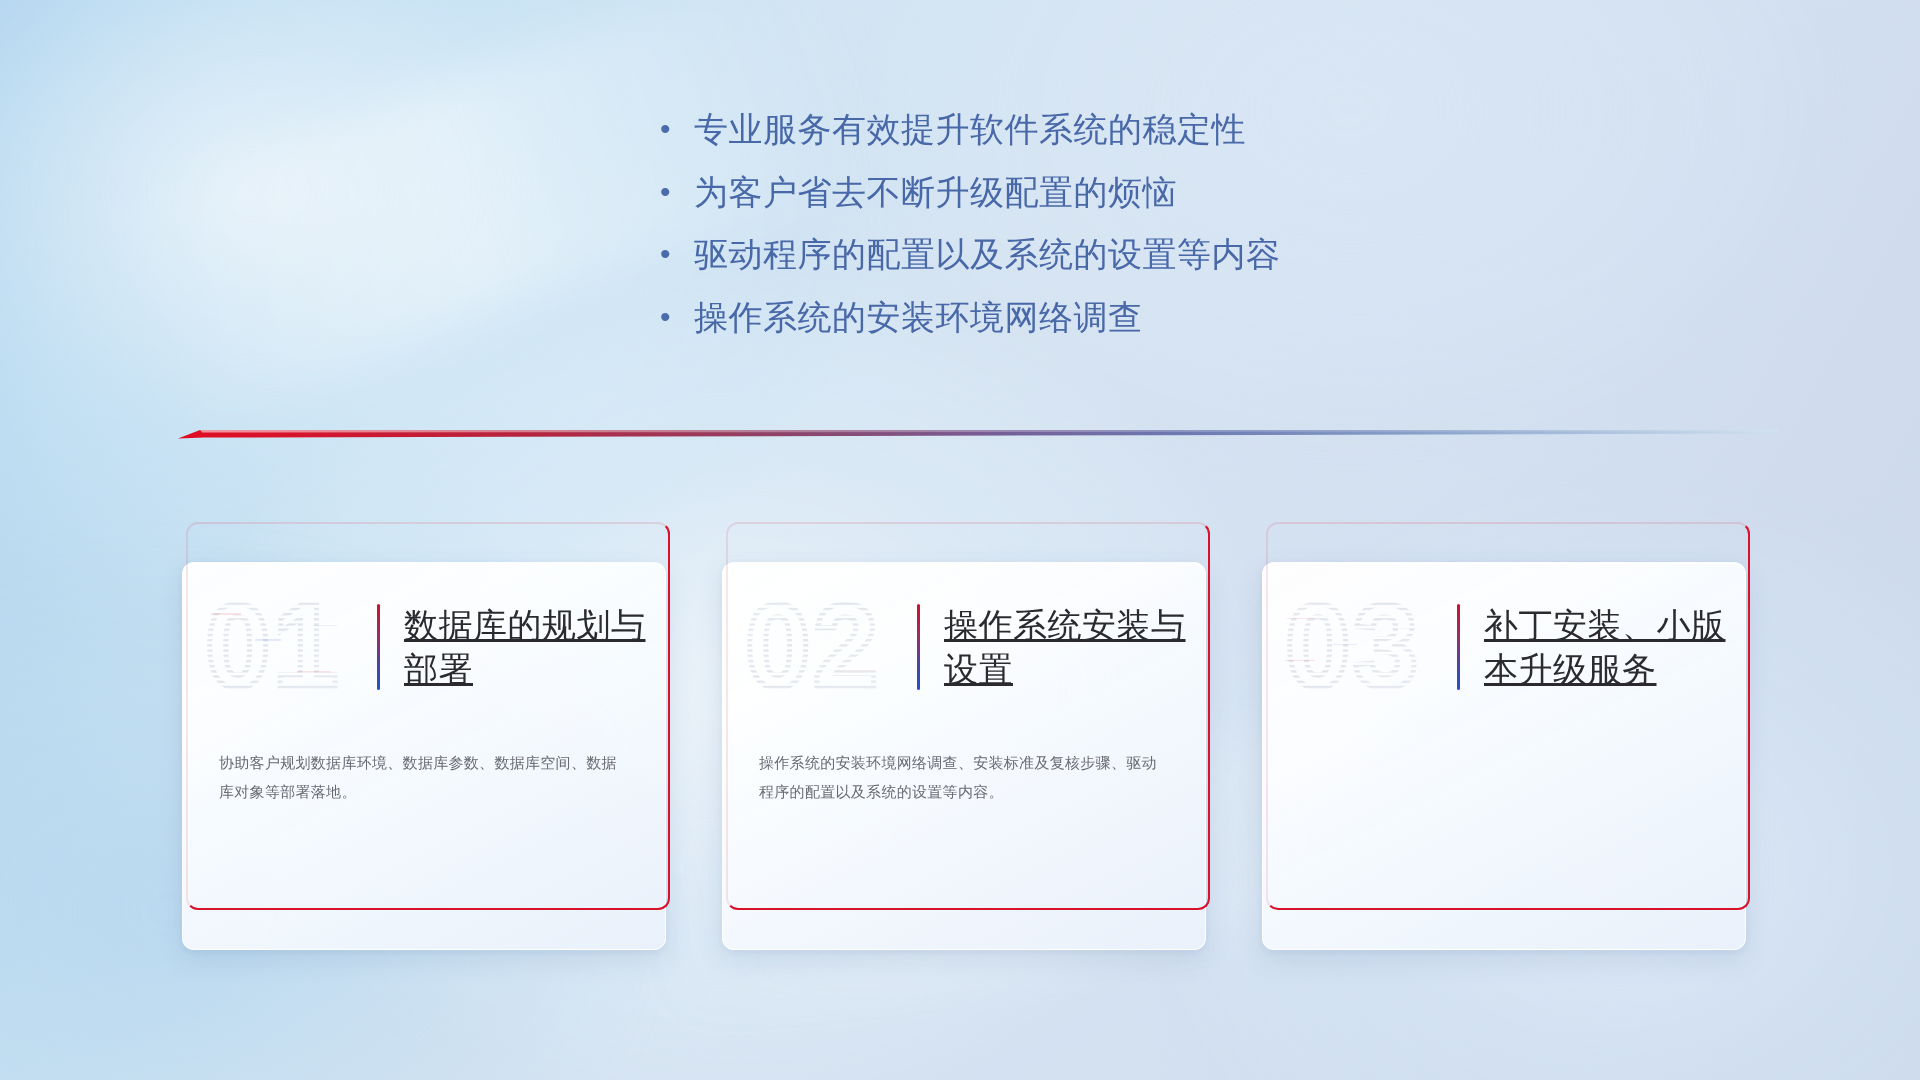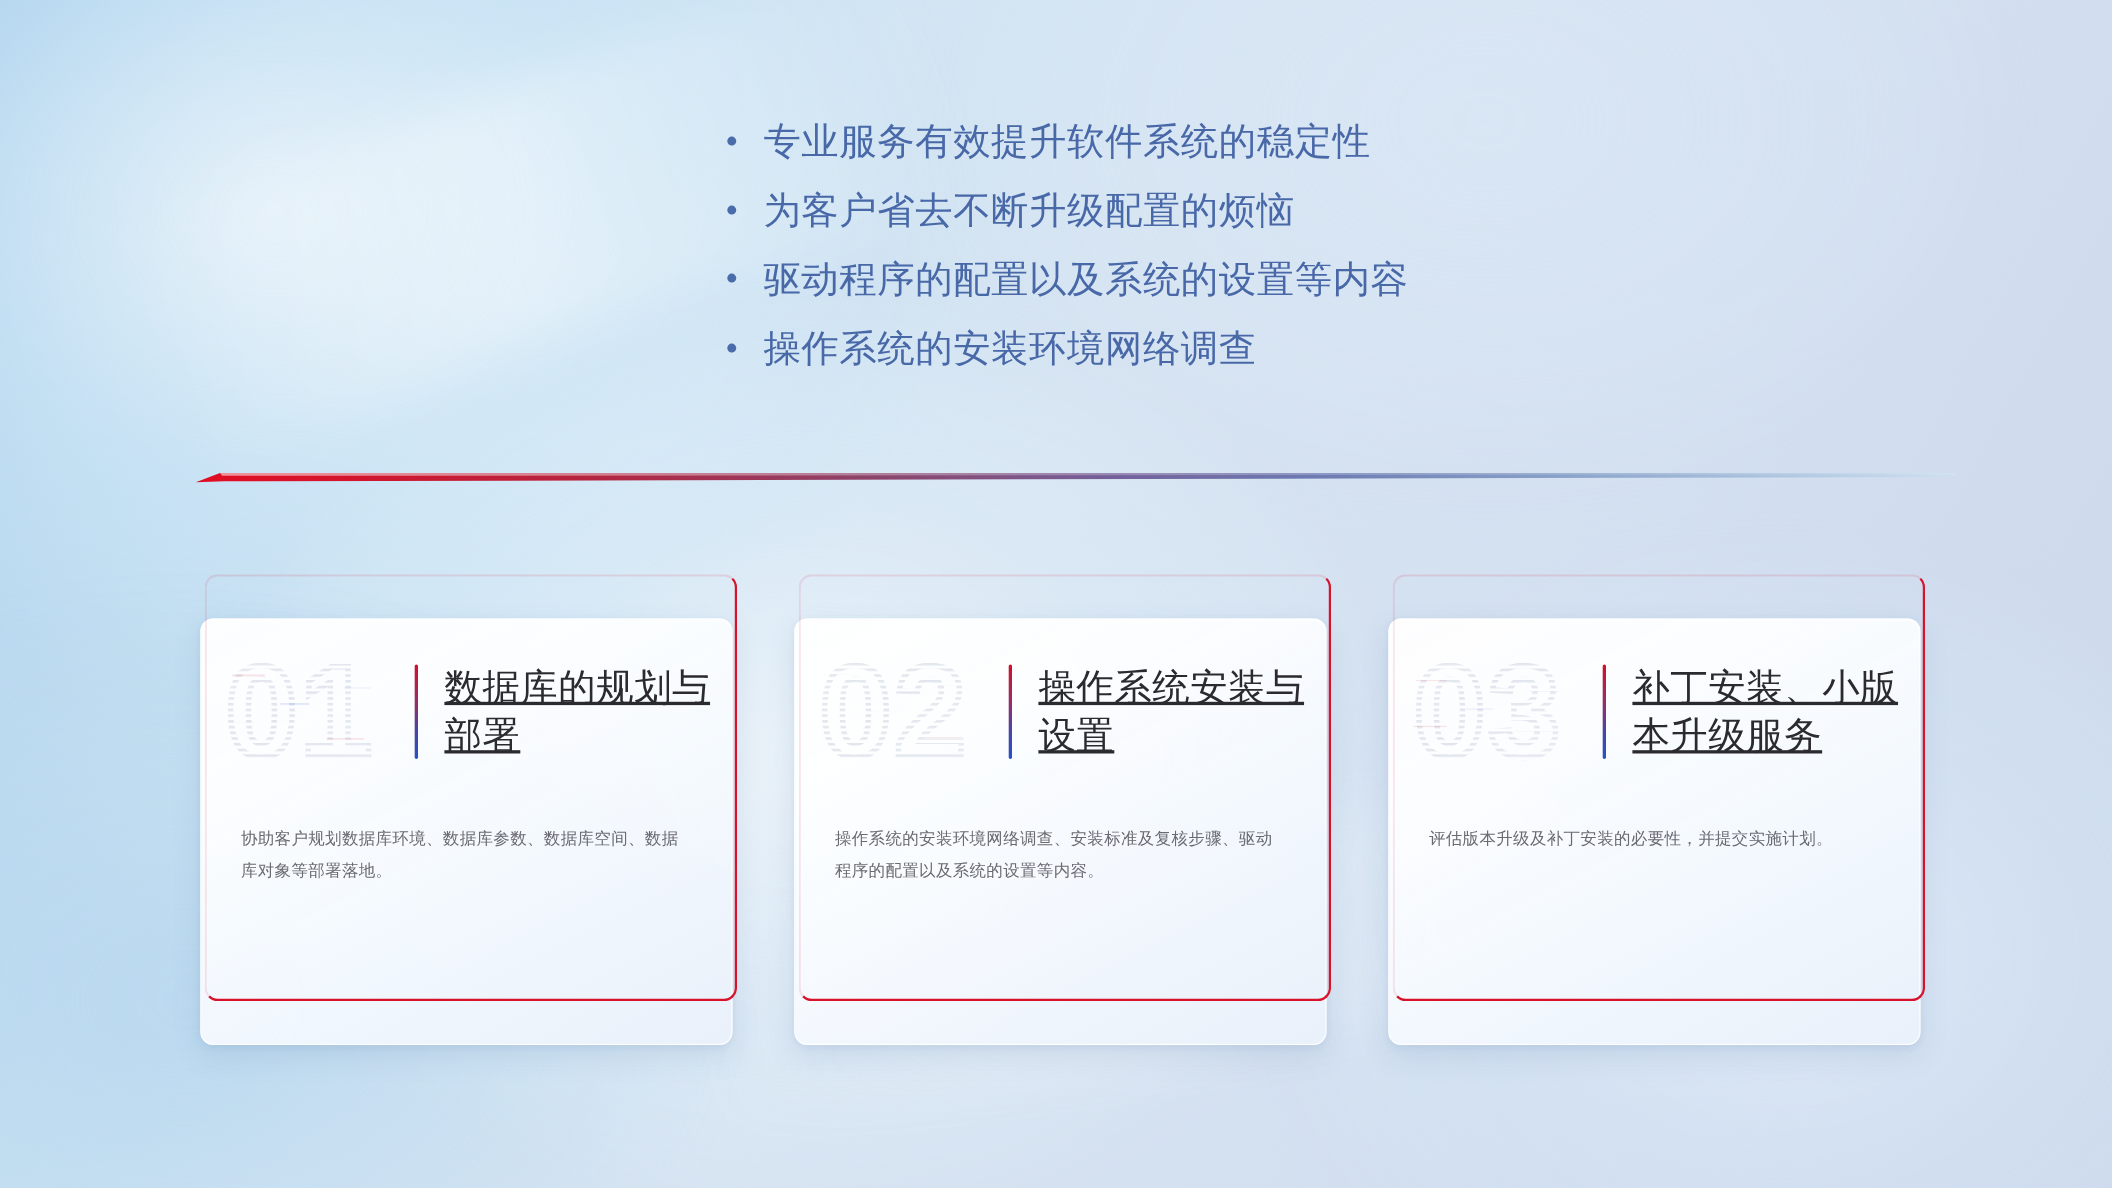--- a/index.html
+++ b/index.html
@@ -389,19 +389,18 @@
                 <rect x="4" y="72" width="30" height="2" fill="#e05a6a"></rect>
                 <rect x="96" y="76" width="34" height="2" fill="#e05a6a"></rect>
                 <rect x="52" y="56" width="24" height="2" fill="#5f7fd4"></rect>
                 <rect x="110" y="40" width="26" height="2" fill="#5f7fd4"></rect>
               </g>
             </svg>
           </div>
           <div class="num-rule"></div>
           <div class="card-title">补丁安装、小版本升级服务</div>
         </div>
-        <div class="card-body">评估版本升级及补丁安装的必要性，并提交实施计划。</div>
       </div>
       <div class="card-accent"></div>
     </div>
 
   </div>
 </div>
 
 </body></html>

